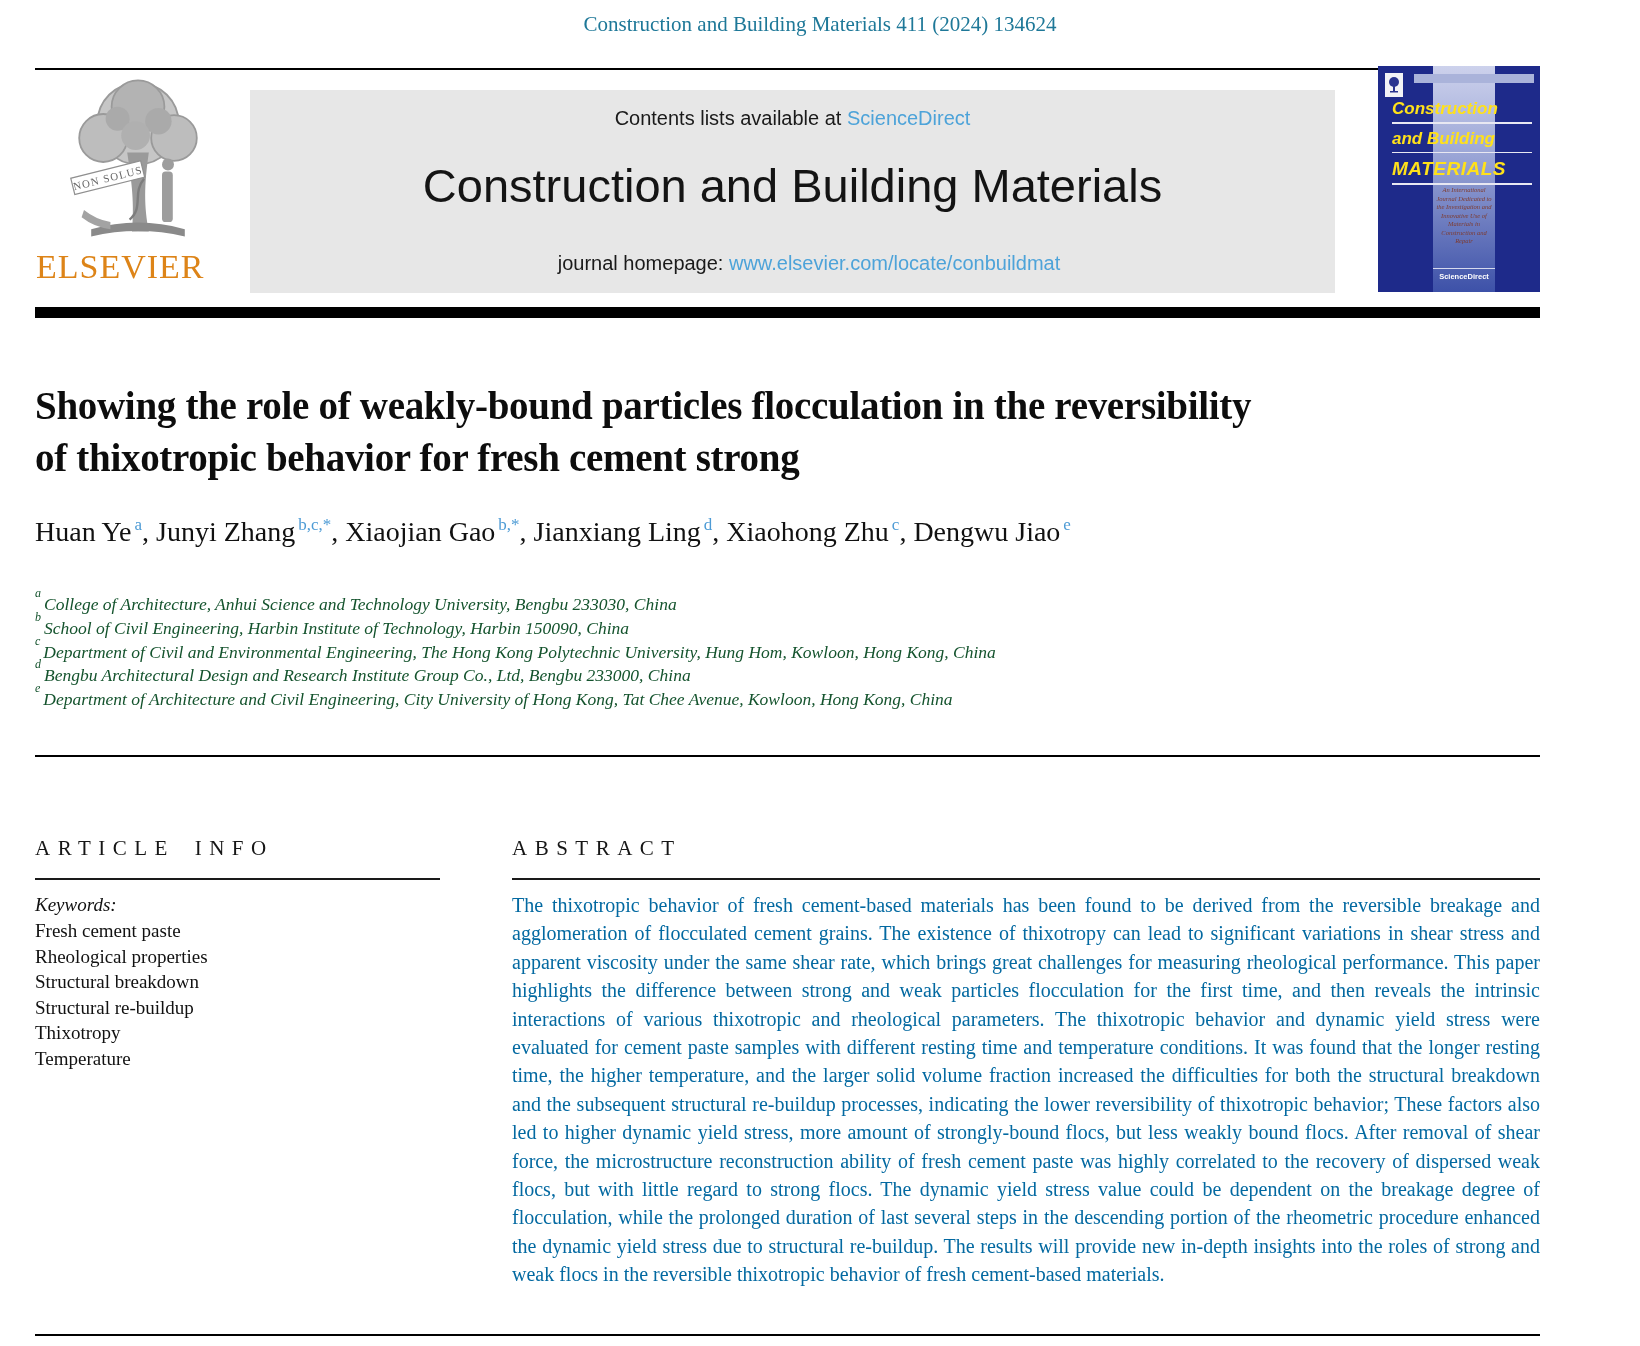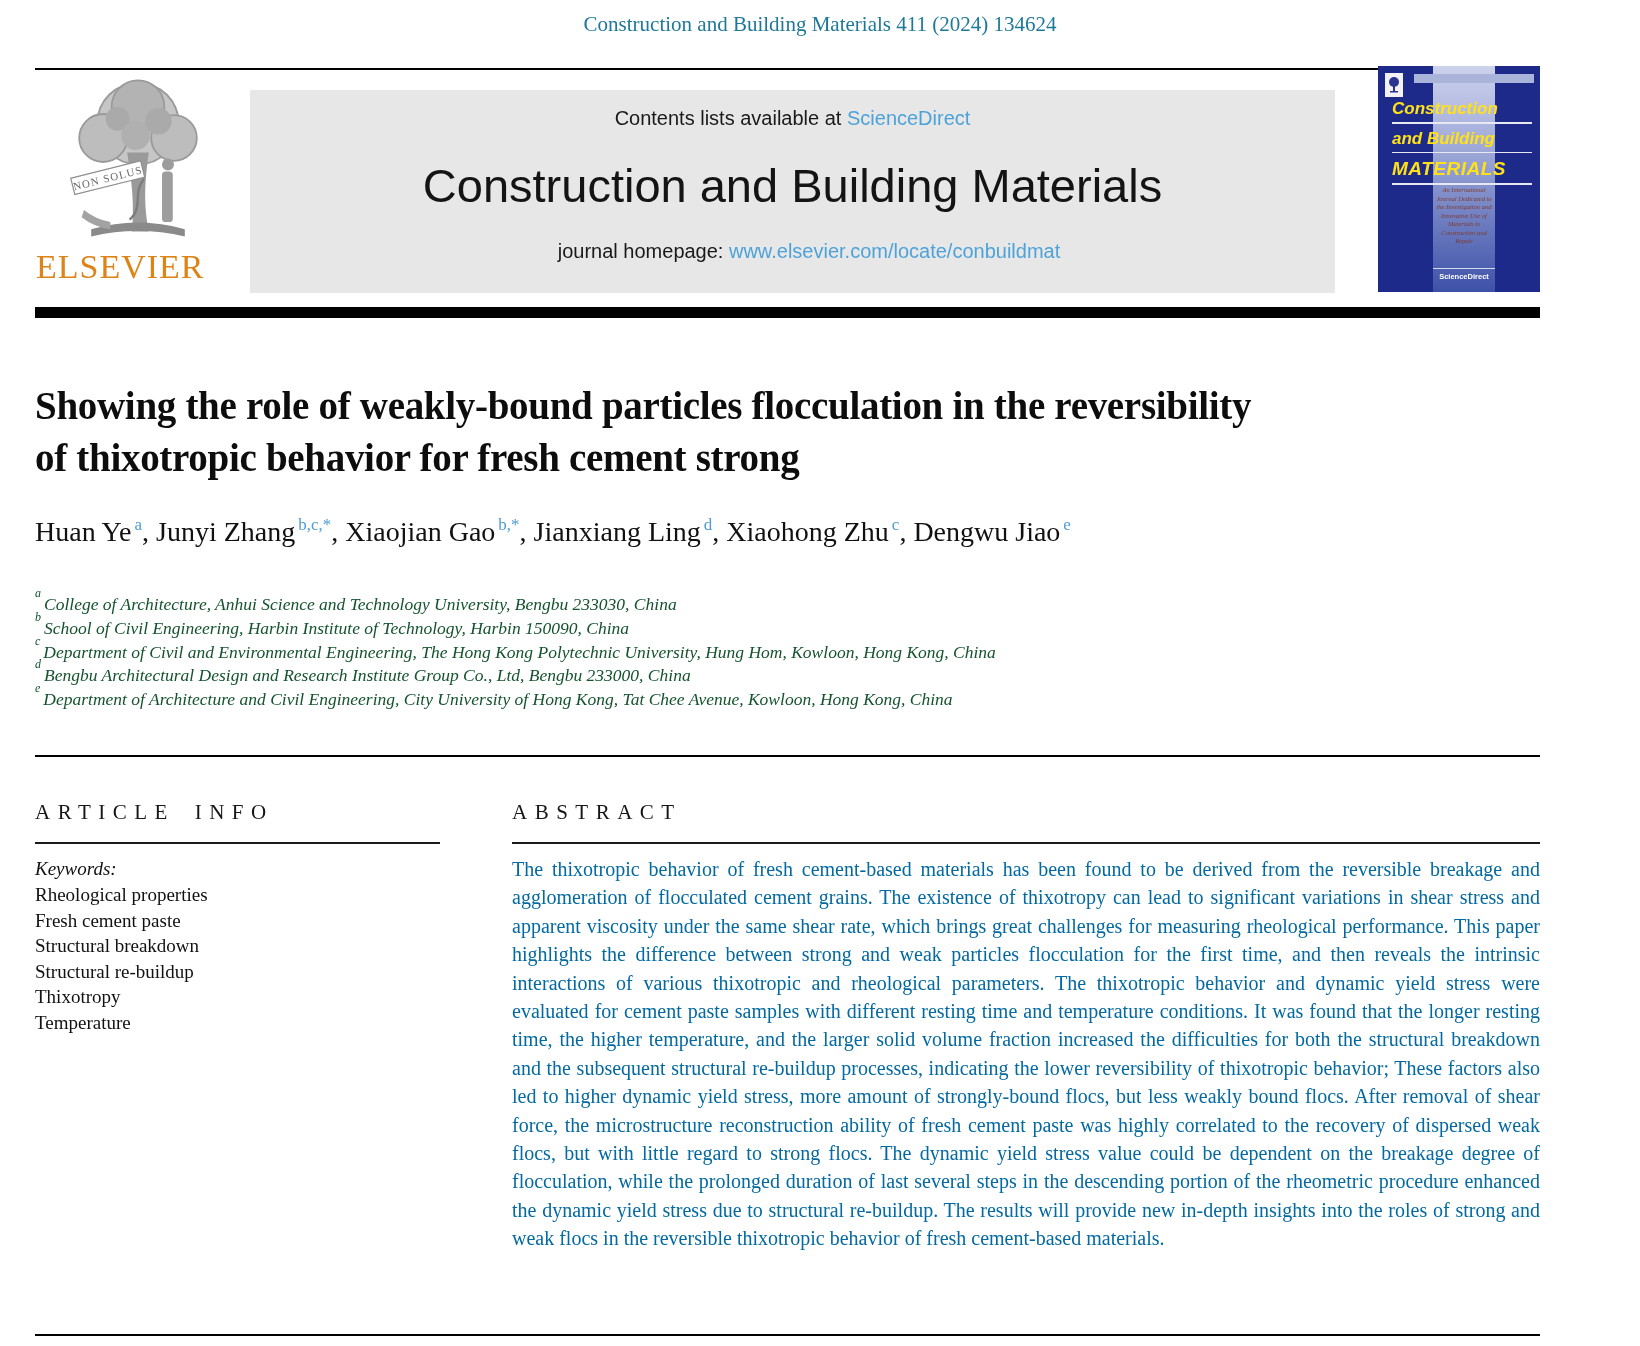--- a/index.html
+++ b/index.html
@@ -38,21 +38,21 @@
   .contents-line {
     position:absolute; top:17px; width:100%;
     font-family:"Liberation Sans", sans-serif; font-size:20px; color:#1a1a1a;
   }
   .banner .link { color:#4DA3D9; text-decoration:none; cursor:pointer; }
   .journal-title {
     position:absolute; top:68px; width:100%;
     font-size:47px; color:#141414; font-family:Liberation Sans, sans-serif;
   }
   .homepage-line {
-    position:absolute; bottom:30px; width:100%;
+    position:absolute; bottom:18px; width:100%;
     font-family:"Liberation Sans", sans-serif; font-size:20px; color:#1a1a1a;padding-left:33px;
   }
 
   
   .cover {
     position:absolute; left:1378px; top:66px; width:162px; height:226px;
     background:#1E2A8A; overflow:hidden; cursor:pointer;
   }
   .cover-stripe {
     position:absolute; left:55px; top:0; width:62px; height:226px;
@@ -105,20 +105,21 @@
   
   .affiliations { position:absolute; left:35px; top:590px; width:1500px; font-size:17.5px; line-height:19px; font-style:italic; color:#14532d; }
   .affil sup { font-size:12px; position:relative; top:-6px; margin-right:3px; }
 
   
   .article-info { position:absolute; left:35px; top:800px; width:405px; }
   .abstract-col { position:absolute; left:512px; top:800px; width:1028px; }
   .section-heading {
     font-size:21px; letter-spacing:7.5px; word-spacing:7px; color:#161616;
     font-family:"Liberation Serif", serif;
+    margin-top:36px;
   }
   .head-rule { height:2px; background:#1a1a1a; margin-top:17px; }
   .kw-label { margin-top:12px; font-style:italic; font-size:19px; line-height:26px; }
   .kw { font-size:19px; line-height:25.5px; }
   .abstract-text {
     margin-top:11px; font-size:20px; line-height:28.4px; text-align:justify;
     color:#0369a1;
   }
 </style>
 </head>
@@ -203,22 +204,22 @@
     <div class="affil"><sup>d</sup><span>Bengbu Architectural Design and Research Institute Group Co., Ltd, Bengbu 233000, China</span></div>
     <div class="affil"><sup>e</sup><span>Department of Architecture and Civil Engineering, City University of Hong Kong, Tat Chee Avenue, Kowloon, Hong Kong, China</span></div>
   </div>
 
   <div class="rule mid-rule"></div>
 
   <div class="article-info">
     <div class="section-heading">ARTICLE INFO</div>
     <div class="head-rule"></div>
     <div class="kw-label">Keywords:</div>
+    <div class="kw">Fresh cement paste</div>
     <div class="kw">Rheological properties</div>
-    <div class="kw">Fresh cement paste</div>
     <div class="kw">Structural breakdown</div>
     <div class="kw">Structural re-buildup</div>
     <div class="kw">Thixotropy</div>
     <div class="kw">Temperature</div>
   </div>
 
   <div class="abstract-col">
     <div class="section-heading">ABSTRACT</div>
     <div class="head-rule"></div>
     <p class="abstract-text">The thixotropic behavior of fresh cement-based materials has been found to be derived from the reversible breakage and agglomeration of flocculated cement grains. The existence of thixotropy can lead to significant variations in shear stress and apparent viscosity under the same shear rate, which brings great challenges for measuring rheological performance. This paper highlights the difference between strong and weak particles flocculation for the first time, and then reveals the intrinsic interactions of various thixotropic and rheological parameters. The thixotropic behavior and dynamic yield stress were evaluated for cement paste samples with different resting time and temperature conditions. It was found that the longer resting time, the higher temperature, and the larger solid volume fraction increased the difficulties for both the structural breakdown and the subsequent structural re-buildup processes, indicating the lower reversibility of thixotropic behavior; These factors also led to higher dynamic yield stress, more amount of strongly-bound flocs, but less weakly bound flocs. After removal of shear force, the microstructure reconstruction ability of fresh cement paste was highly correlated to the recovery of dispersed weak flocs, but with little regard to strong flocs. The dynamic yield stress value could be dependent on the breakage degree of flocculation, while the prolonged duration of last several steps in the descending portion of the rheometric procedure enhanced the dynamic yield stress due to structural re-buildup. The results will provide new in-depth insights into the roles of strong and weak flocs in the reversible thixotropic behavior of fresh cement-based materials.</p>

